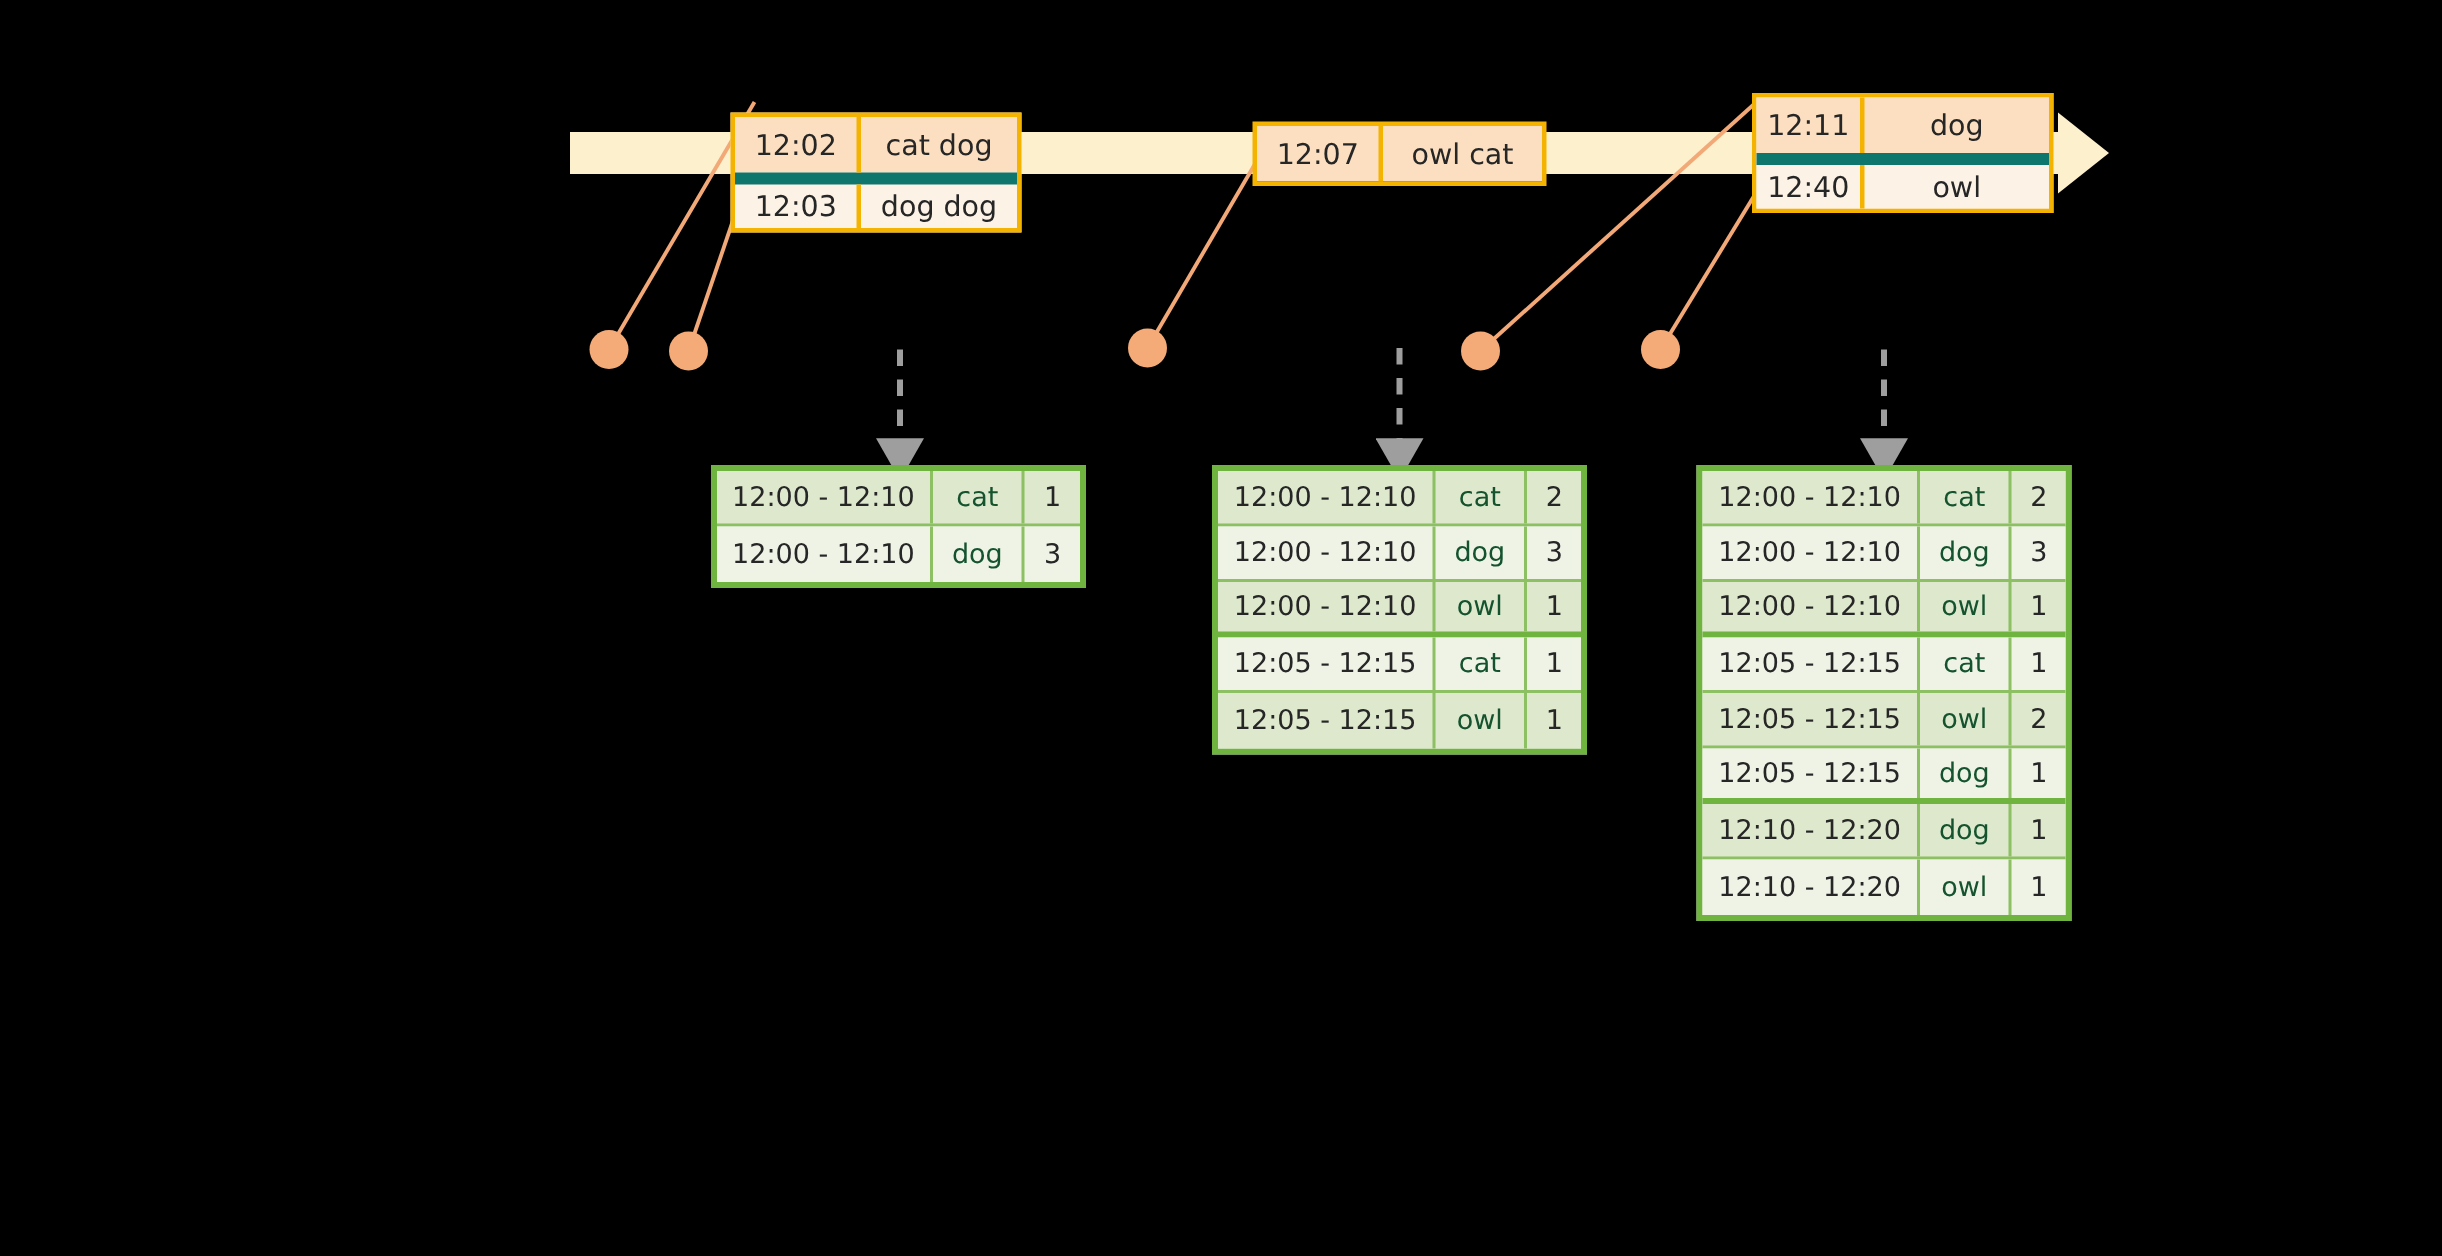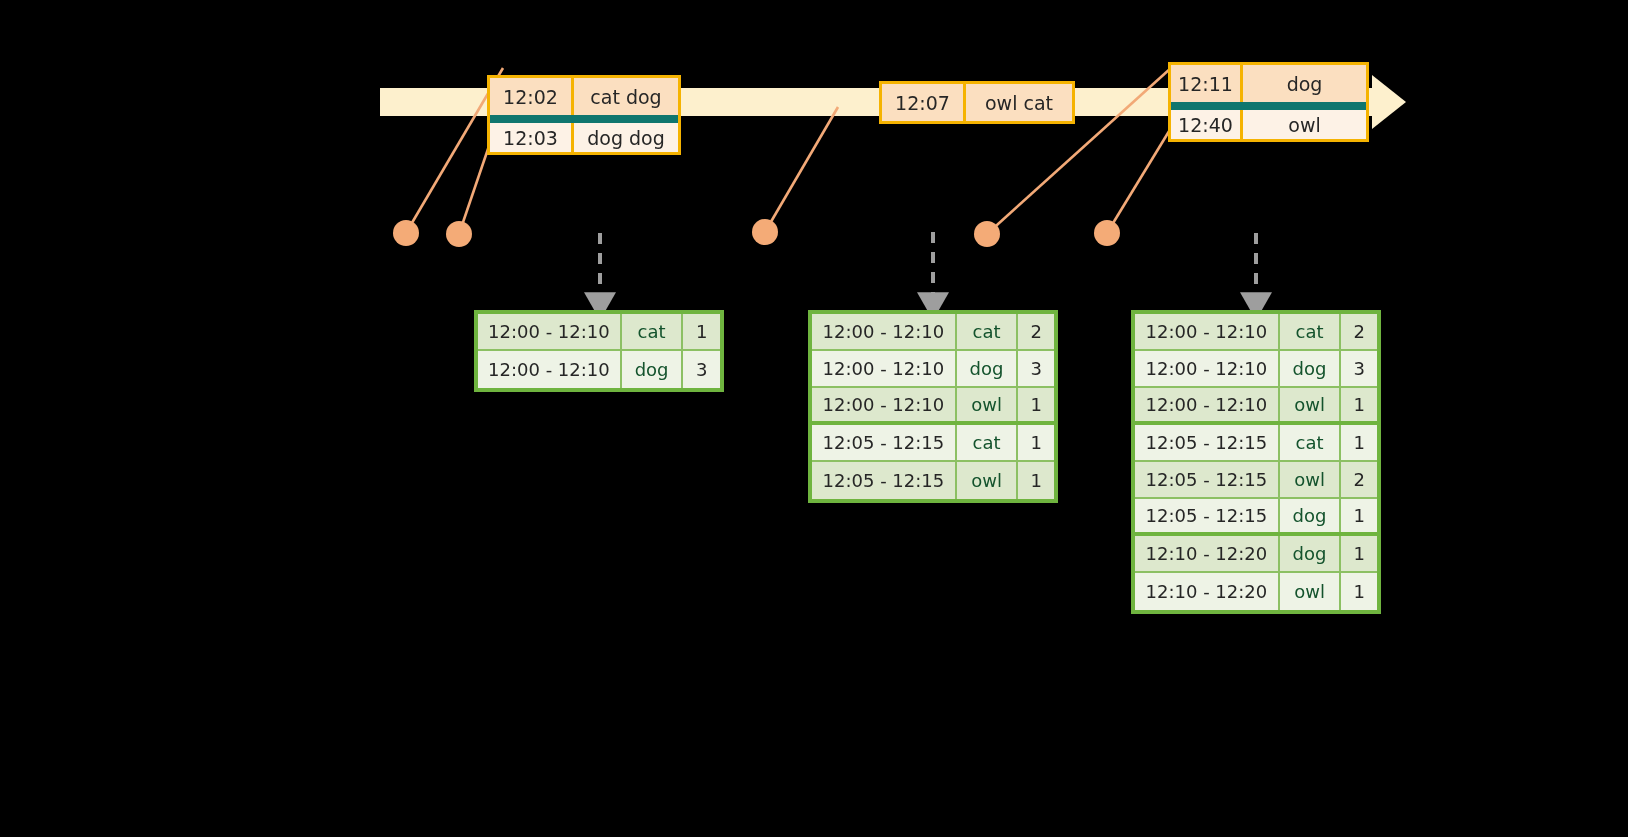--- a/index.html
+++ b/index.html
@@ -76,21 +76,21 @@
     display: flex;
     align-items: center;
     justify-content: center;
     font-size: 19px;
     color: #262626;
     box-sizing: border-box;
     padding: 0 10px;
   }
 
   #event-box-1 { left: 487px; top: 62px;  width: 194px; margin-top: 13px; }
-  #event-box-2 { left: 835px; top: 81px;  width: 196px; margin-left: 44px; }
+  #event-box-2 { left: 835px; top: 81px;  width: 196px; }
   #event-box-3 { left: 1168px; top: 62px; width: 201px; }
   #event-box-3 .event-time { width: 72px; }
 
   
   #connectors {
     position: absolute;
     left: 0; top: 0;
     width: 1628px;
     height: 837px;
     pointer-events: none;

